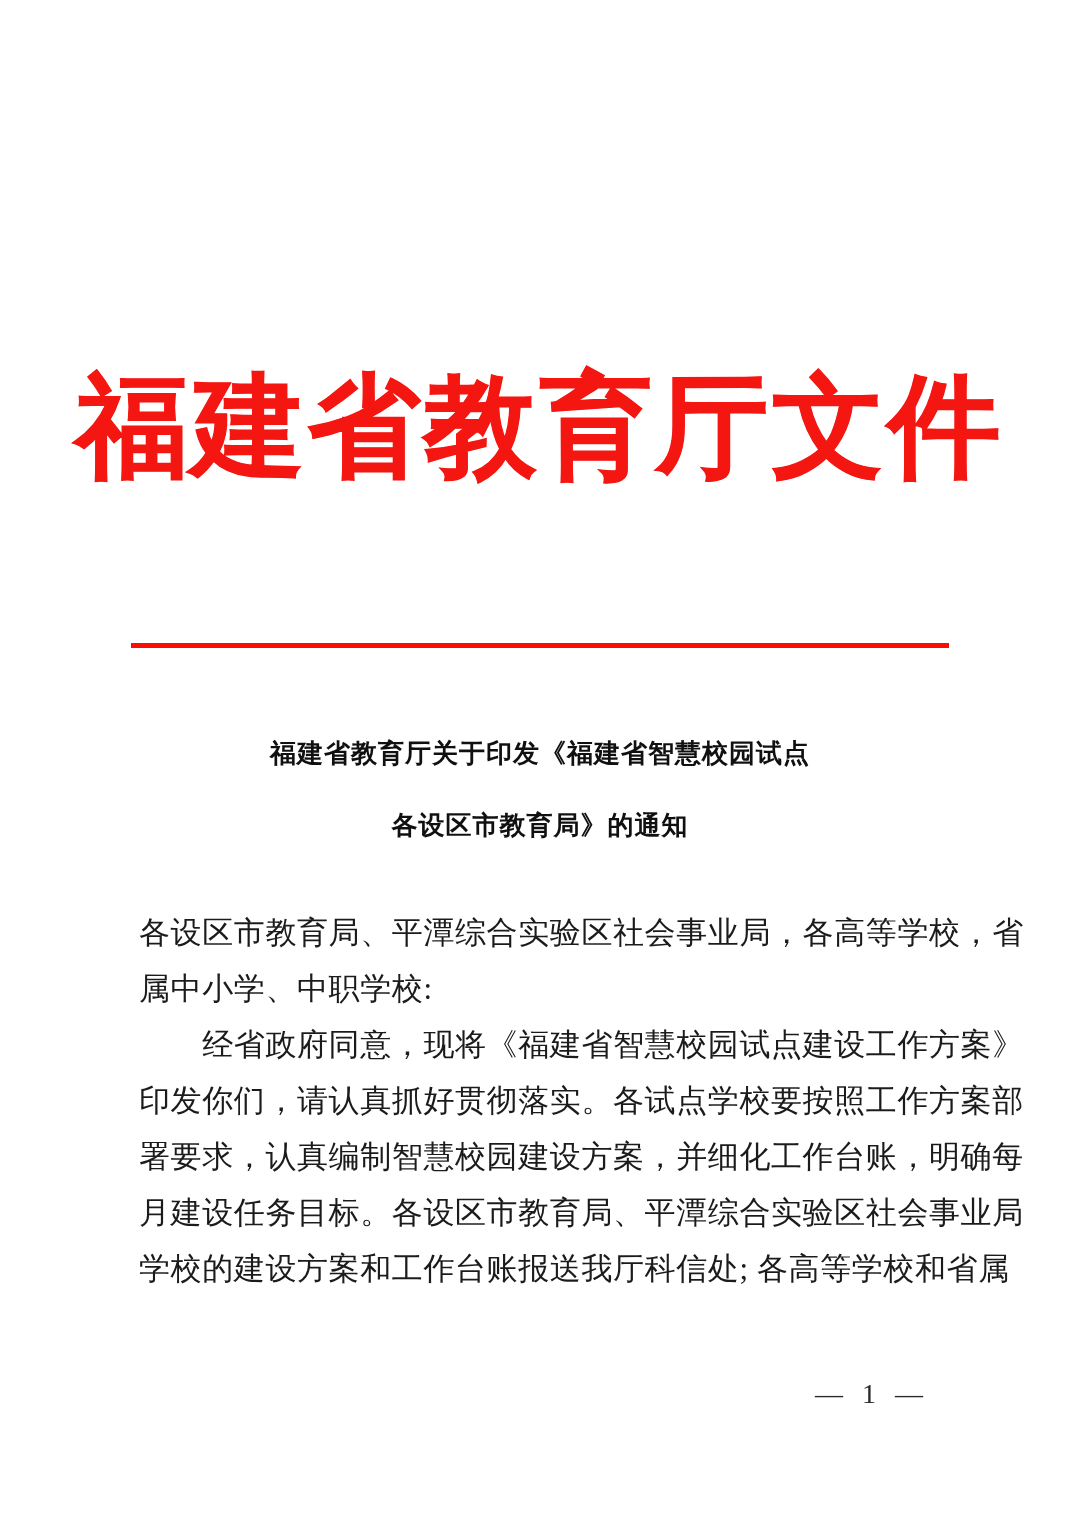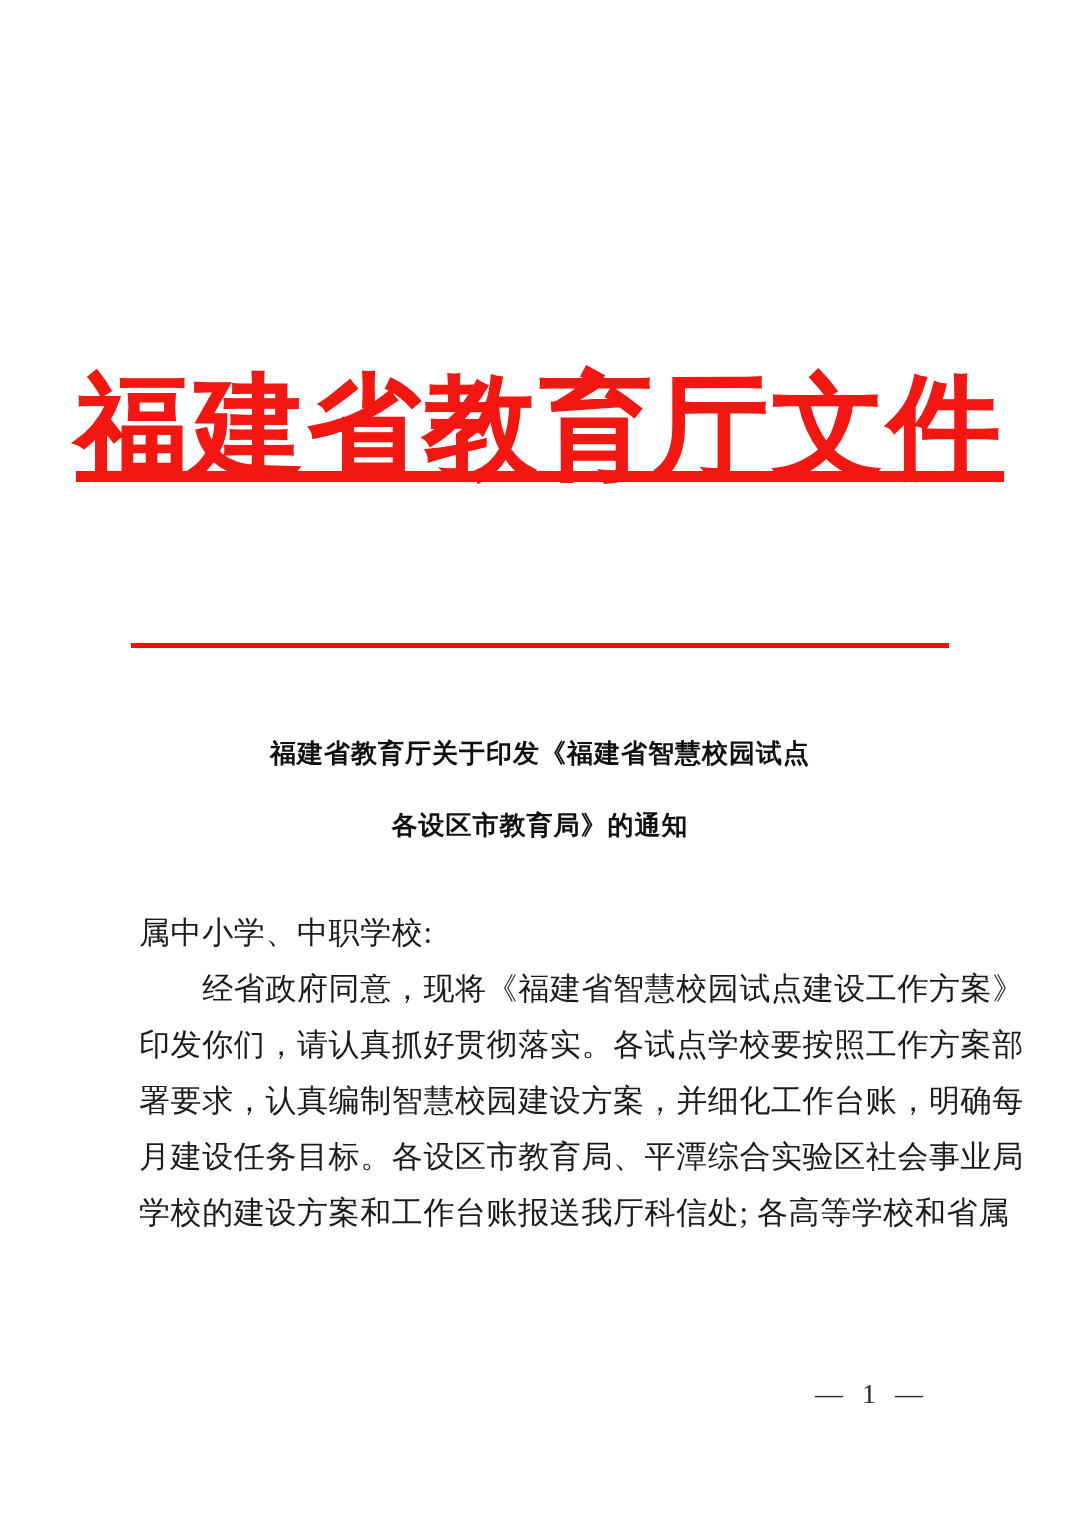--- a/index.html
+++ b/index.html
@@ -25,21 +25,20 @@
     right: 0;
     top: 365px;
     text-align: center;
     font-family: "Liberation Serif", "DejaVu Serif", serif;
     font-size: 112px;
     font-weight: bold;
     line-height: 1.12;
     color: #f41611;
     letter-spacing: 4px;
     white-space: nowrap;
-    text-decoration: underline;
     -webkit-text-stroke: 1px #f41611;
   }
 
   
   .doc-number {
     position: absolute;
     left: 0;
     right: 0;
     top: 588px;
     text-align: center;
@@ -125,20 +124,23 @@
 
 
   <div class="red-rule"></div>
 
   <div class="doc-title">
     <span class="tline">福建省教育厅关于印发《福建省智慧校园试点</span>
     <span class="tline">各设区市教育局》的通知</span>
   </div>
 
   <div class="body-block">
+    <span class="bline justify">
+      <span>各设区市教育局、平潭综合实验区社会事业局，各高等学校，省</span>
+    </span>
     <span class="bline">属中小学、中职学校:</span>
 
     <span class="bline justify">
       <span>　　经省政府同意，现将《福建省智慧校园试点建设工作方案》</span>
     </span>
     <span class="bline justify">
       <span>印发你们，请认真抓好贯彻落实。各试点学校要按照工作方案部</span>
     </span>
     <span class="bline justify">
       <span>署要求，认真编制智慧校园建设方案，并细化工作台账，明确每</span>

